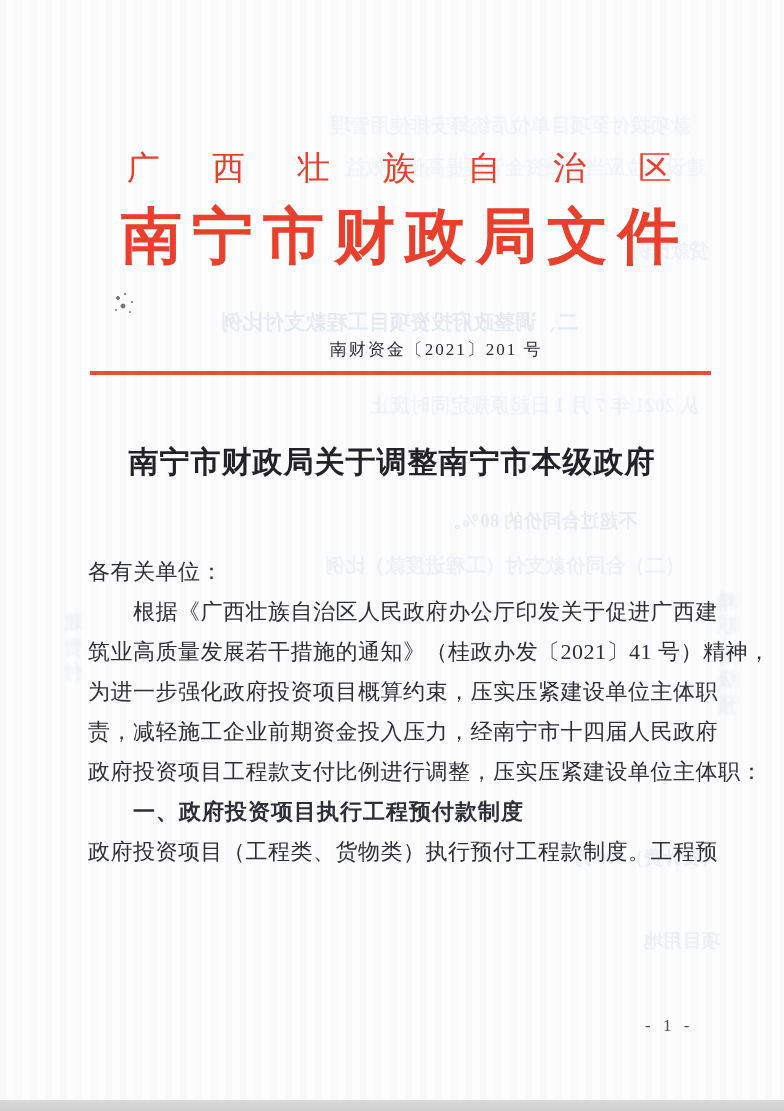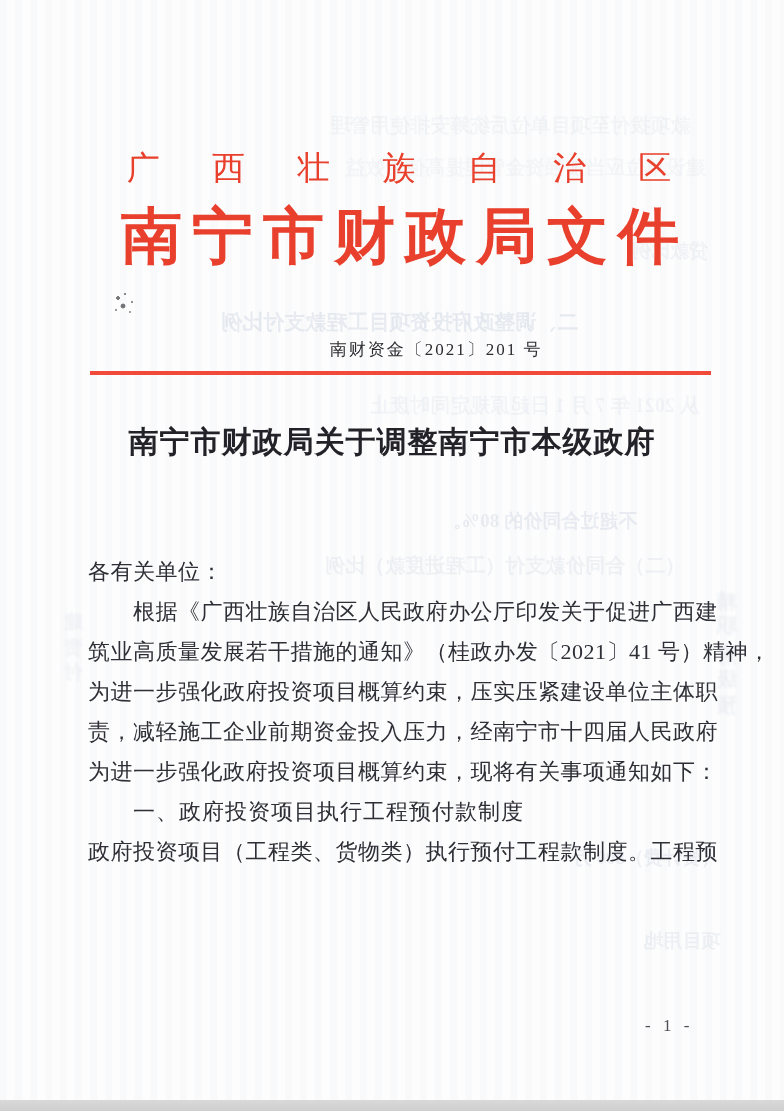--- a/index.html
+++ b/index.html
@@ -62,37 +62,37 @@
   .doc-number{
     position:absolute;top:338px;left:0;width:100%;text-align:center;
     font-size:17px;letter-spacing:2px;color:#2c2c31;margin-left:44px;
   }
   .red-rule{
     position:absolute;top:371px;left:90px;width:621px;height:4px;
   }
 
   
   .doc-title{
-    position:absolute;top:420px;left:0;width:100%;margin:0;
+    position:absolute;top:440px;left:0;width:100%;margin:0;
     text-align:center;
     font-size:30px;line-height:43px;font-weight:bold;
     letter-spacing:1px;color:#222228;
   }
 
   
   .body-block{
     position:absolute;top:552px;left:88px;width:628px;
     font-size:22px;letter-spacing:.5px;
   }
   .bline{
     height:40px;display:flex;align-items:center;white-space:nowrap;
   }
   .indent{padding-left:45px;}
   .sect{
-    font-weight:normal;
+    font-weight:bold;
     font-family:"Liberation Sans","DejaVu Sans",sans-serif;
     letter-spacing:1px;
   }
 
   
   .page-number{
     position:absolute;top:1016px;left:645px;
     font-size:17px;letter-spacing:4px;color:#4f4f55;
     font-family:"Liberation Serif","DejaVu Serif",serif;
   }
@@ -128,21 +128,21 @@
   <h1 class="doc-title">
     <div>南宁市财政局关于调整南宁市本级政府</div>
   </h1>
 
   <main class="body-block">
     <div class="bline">各有关单位：</div>
     <div class="bline indent">根据《广西壮族自治区人民政府办公厅印发关于促进广西建</div>
     <div class="bline">筑业高质量发展若干措施的通知》（桂政办发〔2021〕41 号）精神，</div>
     <div class="bline">为进一步强化政府投资项目概算约束，压实压紧建设单位主体职</div>
     <div class="bline">责，减轻施工企业前期资金投入压力，经南宁市十四届人民政府</div>
-    <div class="bline">为进一步强化政府投资项目概算约束，现将有关事项通知如下：</div>
+    <div class="bline">政府投资项目工程款支付比例进行调整，压实压紧建设单位主体职：</div>
     <div class="bline indent sect">一、政府投资项目执行工程预付款制度</div>
     <div class="bline">政府投资项目（工程类、货物类）执行预付工程款制度。工程预</div>
   </main>
 
   <div class="page-number">- 1 -</div>
 
   <div class="bottom-edge"></div>
 
 </div>
 

